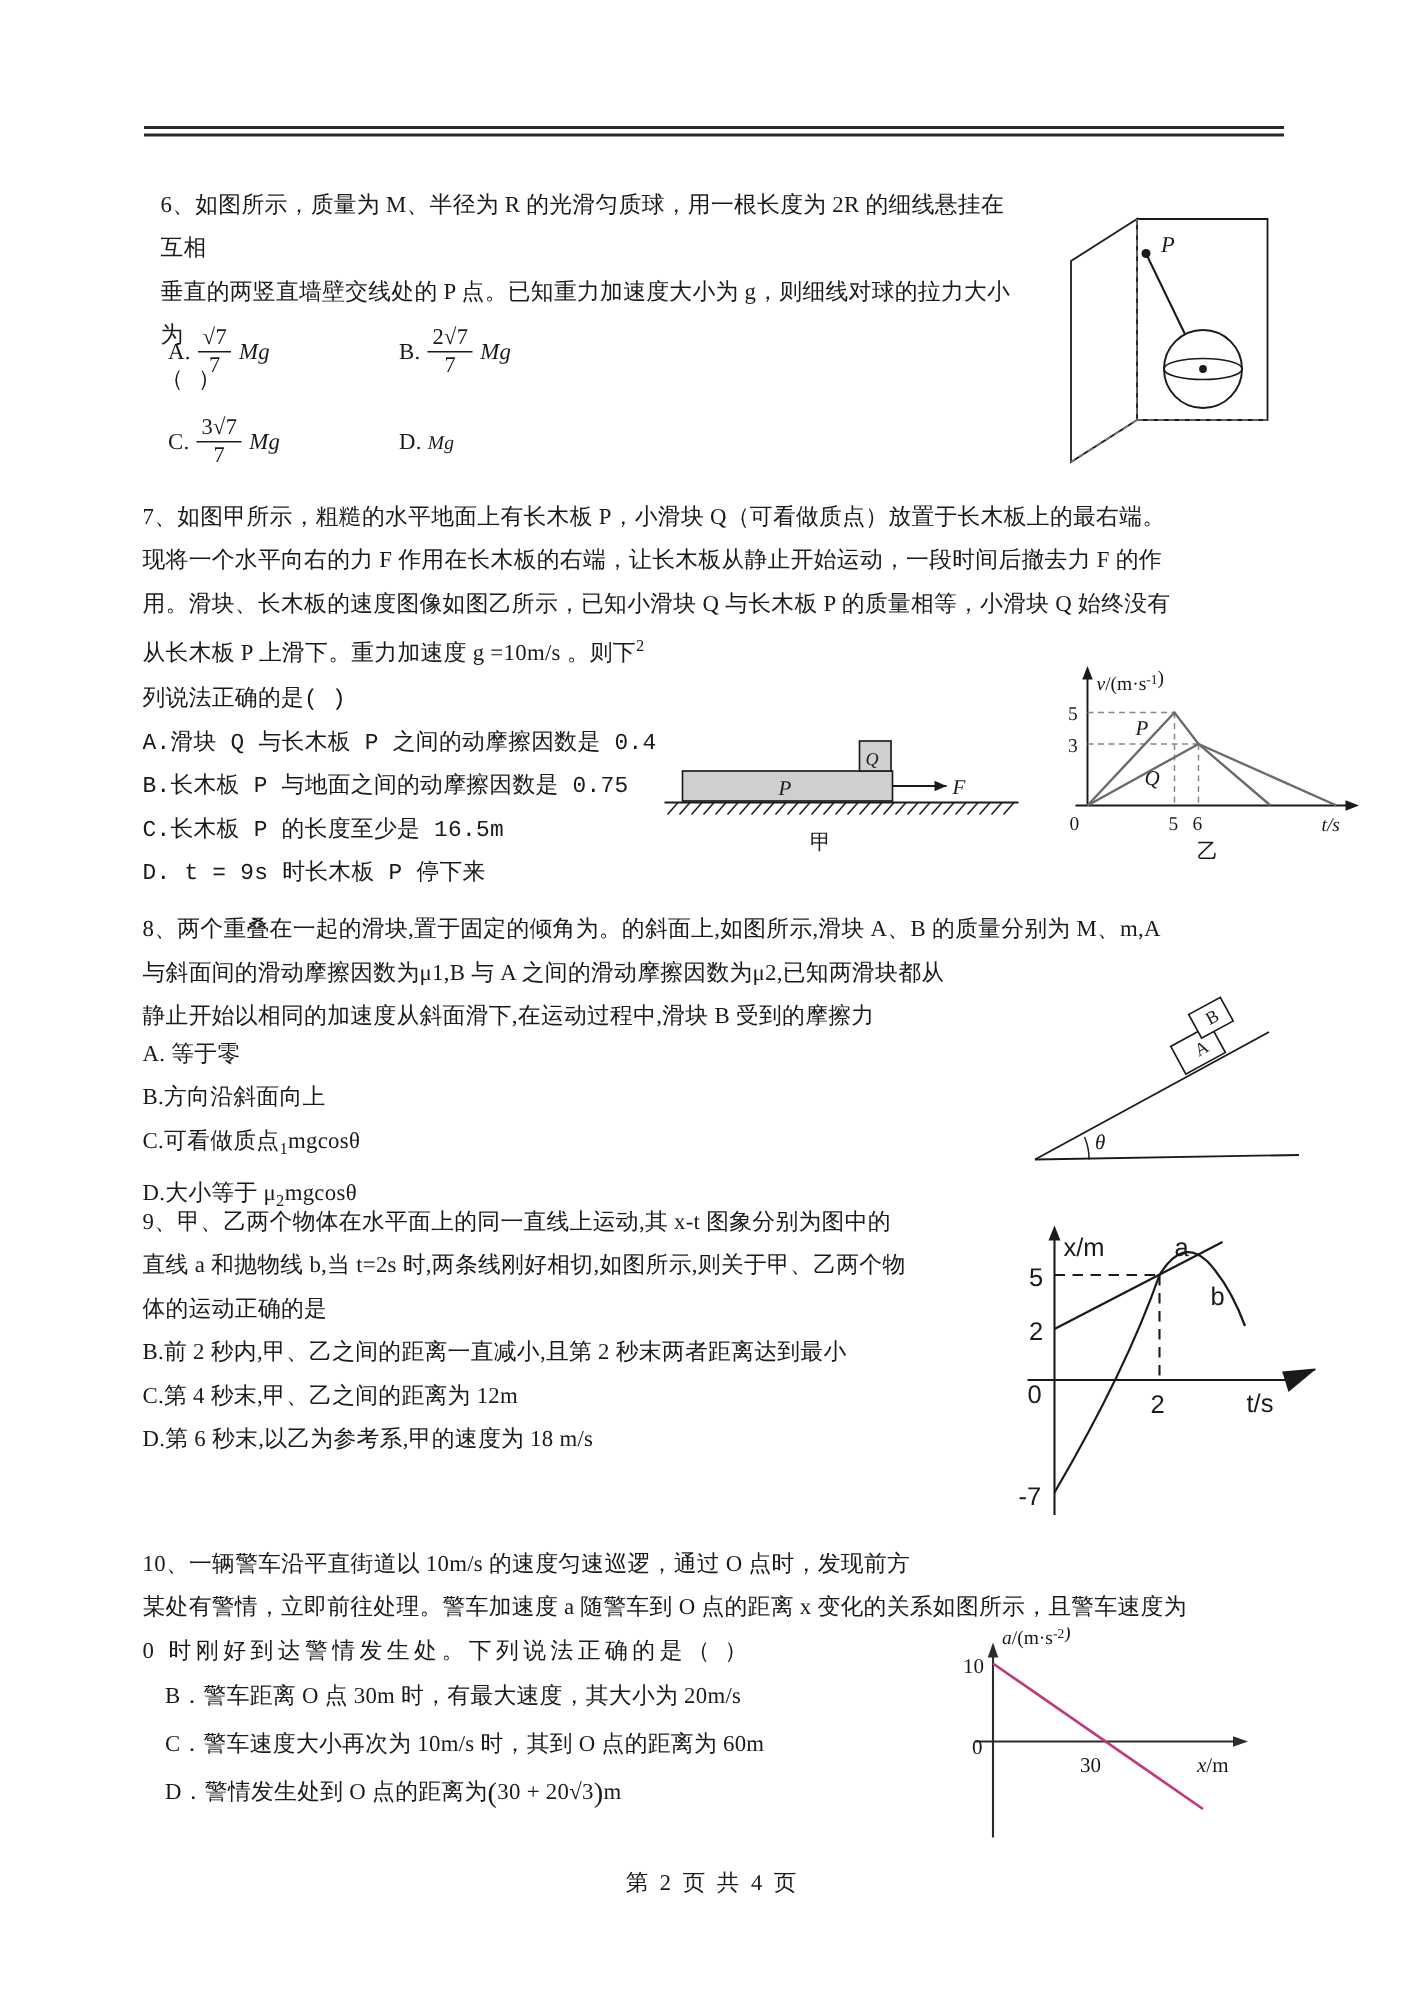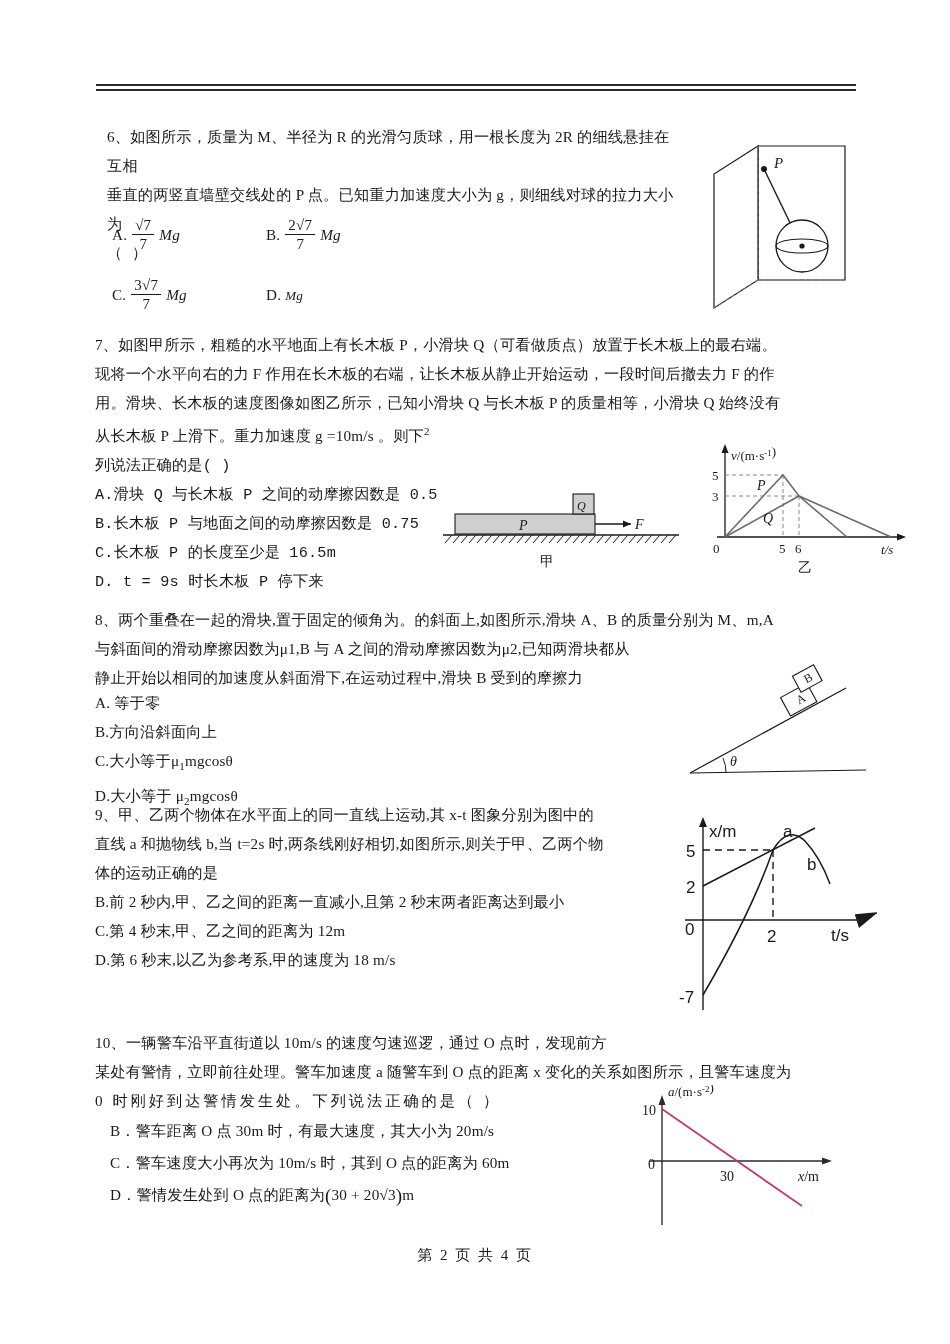--- a/index.html
+++ b/index.html
@@ -159,21 +159,21 @@
 
   <div class="q" style="left:95px; top:330px; width:770px;">
     <p><span>7、</span><span>如图甲所示，粗糙的水平地面上有长木板 P，小滑块 Q（可看做质点）放置于长木板上的最右端。</span></p>
     <p>现将一个水平向右的力 F 作用在长木板的右端，让长木板从静止开始运动，一段时间后撤去力 F 的作</p>
     <p>用。滑块、长木板的速度图像如图乙所示，已知小滑块 Q 与长木板 P 的质量相等，小滑块 Q 始终没有</p>
     <p><span>从长木板 P 上滑下。重力加速度 g =10m/s 。则下</span><span class="sml">2</span></p>
   </div>
 
   <div class="q" style="left:95px; top:452px; width:420px;font-family:Liberation Mono, monospace;">
     <p>列说法正确的是(     )</p>
-    <p class="opt">A.滑块 Q 与长木板 P 之间的动摩擦因数是 0.5</p>
+    <p class="opt">A.滑块 Q 与长木板 P 之间的动摩擦因数是 0.4</p>
     <p class="opt">B.长木板 P 与地面之间的动摩擦因数是 0.75</p>
     <p class="opt">C.长木板 P 的长度至少是 16.5m</p>
     <p class="opt">D. t = 9s 时长木板 P 停下来</p>
   </div>
 
   <div class="fig" style="left:435px; top:480px;">
     <svg width="250" height="100" viewBox="0 0 250 100">
 
       <rect x="20" y="34" width="140" height="20" fill="#cfcfcf" stroke="#1a1a1a" stroke-width="1.1"></rect>
       <text x="84" y="50" font-family="Liberation Serif, serif" font-size="14" font-style="italic" fill="#1a1a1a">P</text>
@@ -256,21 +256,21 @@
     <p><span>8、</span><span>两个重叠在一起的滑块,置于固定的倾角为。的斜面上,如图所示,滑块 A、B 的质量分别为 M、m,A</span></p>
   </div>
   <div class="q" style="left:95px; top:634px; width:580px;">
     <p>与斜面间的滑动摩擦因数为μ1,B 与 A 之间的滑动摩擦因数为μ2,已知两滑块都从</p>
     <p>静止开始以相同的加速度从斜面滑下,在运动过程中,滑块 B 受到的摩擦力</p>
   </div>
   <div class="q" style="left:95px; top:688px; width:420px;">
     <p class="opt">A. 等于零</p>
     <p class="opt">B.方向沿斜面向上</p>
     <p class="opt">
-      <span>C.大小等于μ</span><span class="sub">1</span><span>mgcosθ</span>
+      <span>C.可看做质点</span><span class="sub">1</span><span>mgcosθ</span>
     </p>
     <p class="opt">
       <span>D.大小等于 μ</span><span class="sub">2</span><span>mgcosθ</span>
     </p>
   </div>
 
   <div class="fig" style="left:668px; top:648px;">
     <svg width="250" height="145" viewBox="0 0 250 145">
 
       <line x1="22" y1="125" x2="198" y2="122" stroke="#1a1a1a" stroke-width="1.2"></line>

